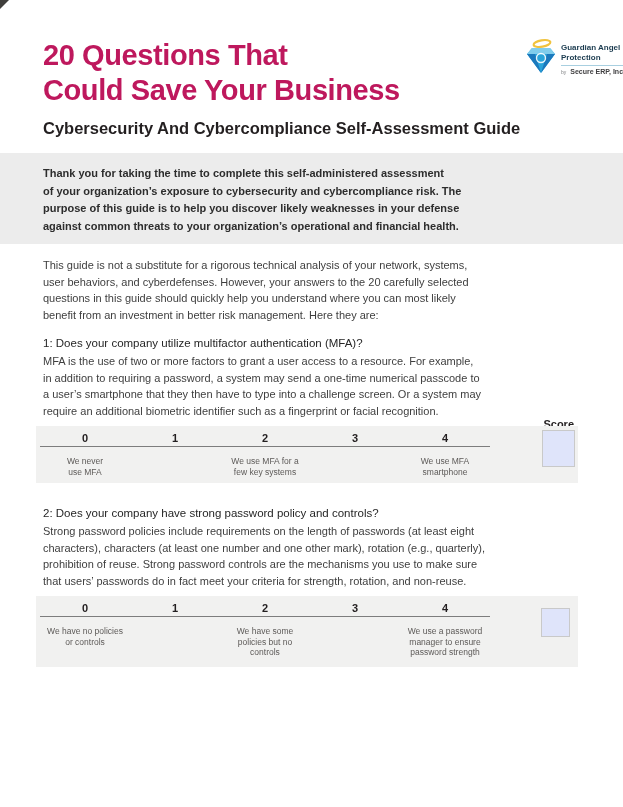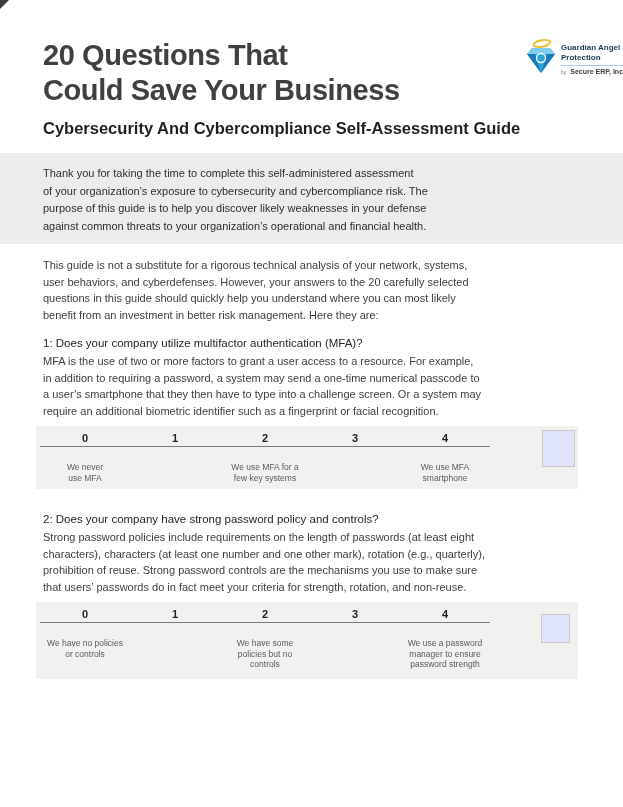--- a/index.html
+++ b/index.html
@@ -6,57 +6,57 @@
   html,body { margin:0; padding:0; }
   body {
     width:623px; height:807px; position:relative; overflow:hidden;
     background:#ffffff; font-family:"Liberation Sans", sans-serif;
   }
   .corner-fold { position:absolute; top:0; left:0; width:0; height:0;
     border-top:9px solid #3f3e3c; border-right:9px solid transparent; }
 
   
   .page-title { margin:38px 0 8px 43px; font-size:29px; line-height:35px;
-    font-weight:bold; letter-spacing:-0.4px; color:#404040; white-space:pre-line; }
+    font-weight:bold; letter-spacing:-0.4px; color:#be185d; white-space:pre-line; }
   .page-subtitle { margin:11px 17px 0 43px; font-size:16.5px; font-weight:bold; color:#231f20; }
 
   
   .logo { position:absolute; top:37px; left:526px; display:flex; align-items:flex-end; }
   .logo svg { width:30px; height:38px; margin-right:5px; flex:0 0 auto; }
   .logo-text { padding-top:3px; }
   .brand { font-size:8px; line-height:9.5px; font-weight:bold; color:#1c3c50; white-space:pre-line; }
   .logo-divider { width:66px; border:none; border-top:1px solid #a8cfe0; margin:3px 0 2px; }
   .byline { font-size:7px; color:#414042; }
   .byline .prefix { font-size:5px; color:#808285; margin-right:2px; font-weight:normal; }
   .byline .name { font-weight:bold; }
 
   
   .intro { margin-top:15px; background:#ececec; padding:12px 120px 9px 43px;
-    font-size:11px; font-weight:normal; line-height:17.5px; color:#2d2d2d; white-space:pre-line; }
+    font-size:11px; font-weight:bold; line-height:17.5px; color:#2d2d2d; white-space:pre-line; }
 
   
   .desc { margin:13px 43px 0; font-size:11px; line-height:16.5px; color:#3e3e3e; white-space:pre-line; }
 
   
   .question { position:relative; }
   .q1 { margin-top:14px; }
   .q2 { margin-top:24px; }
   .q-heading { margin:0 43px 4px; font-size:11.5px; font-weight:normal; color:#262626; }
   .q-body { margin:0 43px 7px; font-size:11px; line-height:16.5px; color:#3e3e3e; white-space:pre-line; }
   .score-label { position:absolute; right:49px; font-size:11px; font-weight:bold; color:#231f20; }
   .q1 .score-label { bottom:53px; }
 
   
   .band { position:relative; margin-left:36px; width:542px; background:#f1f1f0; padding:4px 0 6px; }
   .scale { width:450px; margin-left:4px; }
   .nums { display:flex; }
   .num { flex:0 0 90px; text-align:center; font-weight:bold; font-size:11px;
     color:#231f20; padding:2px 0 1px; }
   .rule { height:0; border-bottom:1px solid #7d7d7d; margin-top:1px; }
-  .anchors { display:flex; margin-top:15px; }
+  .anchors { display:flex; margin-top:9px; }
   .anchor { flex:0 0 90px; text-align:center; font-size:8.5px; line-height:10.5px;
     color:#5d5a58; white-space:pre-line; }
   .q2 .anchor { padding-bottom:3px; }
   .score-box { position:absolute; background:#dfe4fa; border:1px solid #c9c9c9;
     padding:0; text-align:center; font-size:14px; color:#231f20; }
   .q1 .score-box { right:3px; top:4px; width:33px; height:37px; }
   .q2 .score-box { right:8px; top:12px; width:29px; height:29px; }
 </style>
 </head>
 <body>

